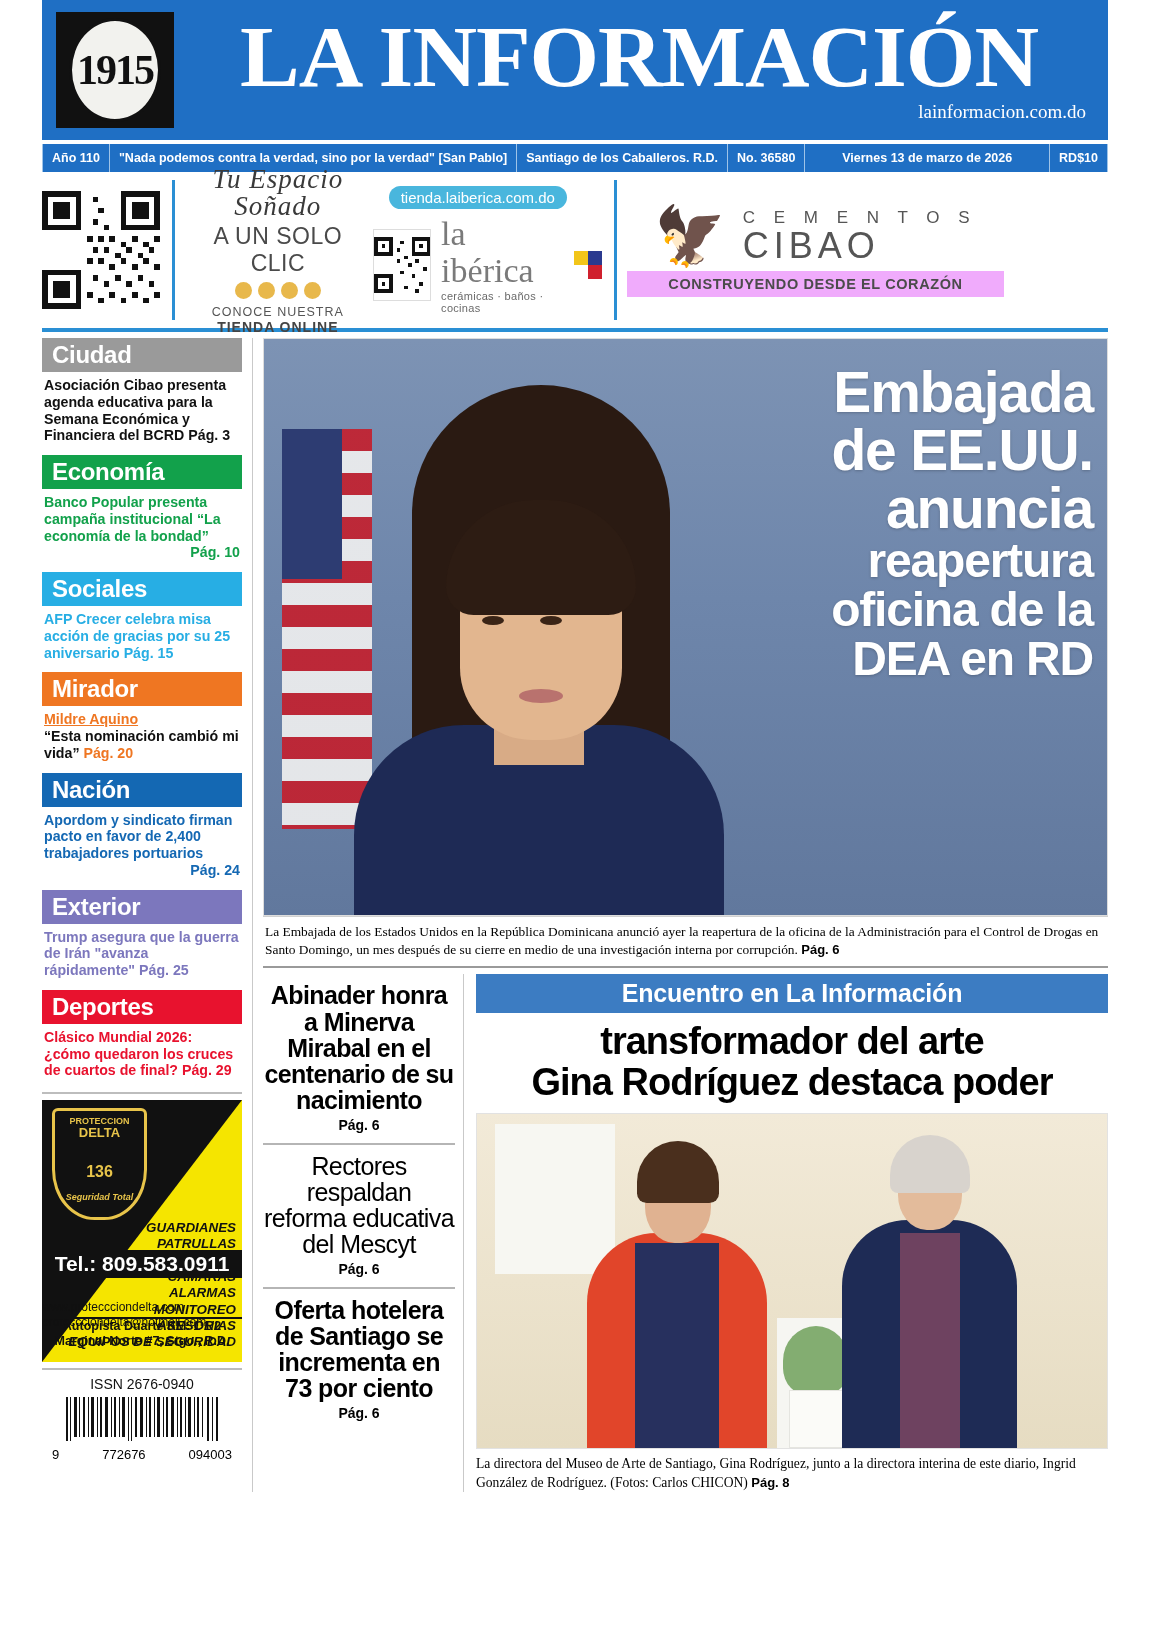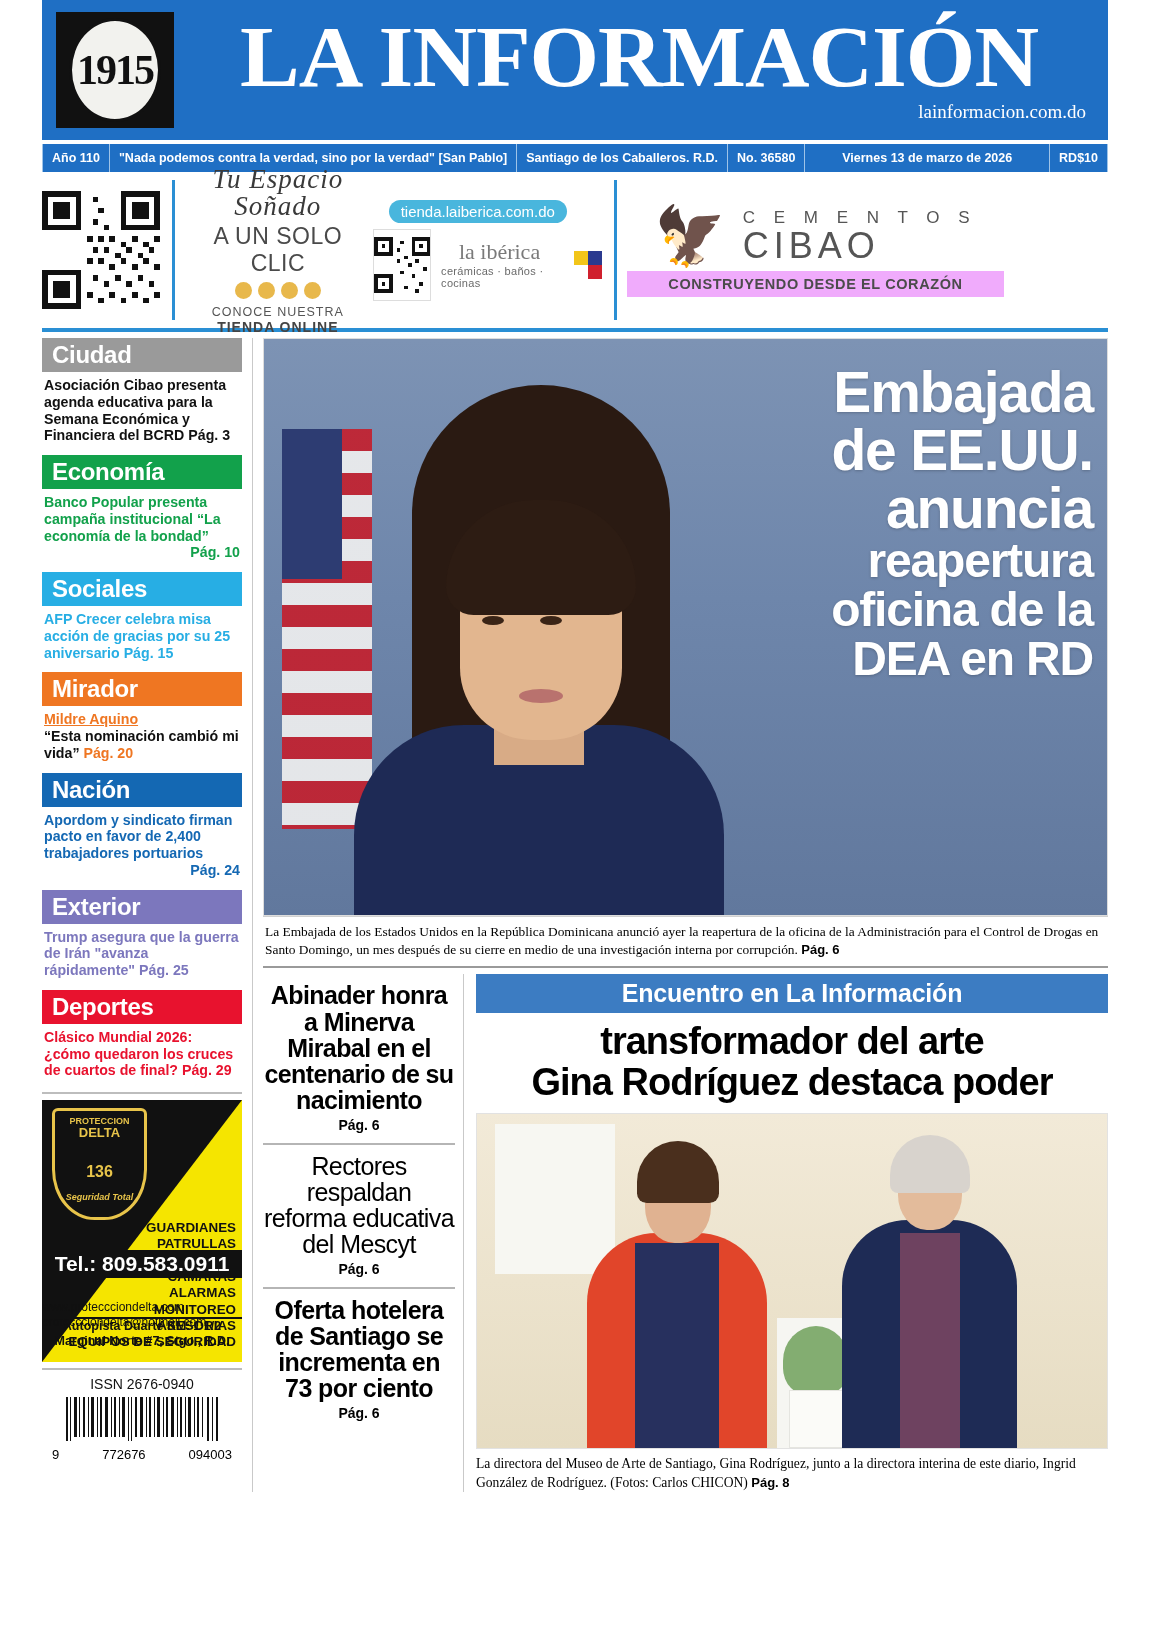--- a/index.html
+++ b/index.html
@@ -95,21 +95,21 @@
   .ib-tienda { font-size: 14px; color:#444; font-weight:bold; letter-spacing:1px;}
   .ib-right { flex:1 1 auto; padding-left:6px; }
   .ib-url {
     background:#49b6dd; color:#fff; border-radius: 12px;
     font-size: 15px; padding: 3px 12px; display:inline-block; margin-left: 16px;
     margin-bottom: 6px;
   }
   .ib-bottom { display:flex; align-items:center; gap:10px; }
   .qr-small { width: 72px; height:72px; border:1px solid #ddd; }
   .ib-brand { line-height:1.1; }
-  .ib-brand .bname { font-size:22px; color:#7a7a7a; font-family:"Liberation Serif",serif;text-align:center;}
+  .ib-brand .bname { font-size:34px; color:#7a7a7a; font-family:"Liberation Serif",serif;}
   .ib-brand .btag { font-size:11px; color:#6a6a6a; letter-spacing:.3px;}
   .ib-flag { display:inline-grid; grid-template-columns: 14px 14px; grid-template-rows: 14px 14px; margin-left:6px; vertical-align: middle;}
   .ib-flag i:nth-child(1){background:#f2c519;}
   .ib-flag i:nth-child(2){background:#2b3a8f;}
   .ib-flag i:nth-child(3){background:#fff;}
   .ib-flag i:nth-child(4){background:#d0202e;}
 
   .ad-cibao {
     width: 400px; margin-left: 12px; border-left: 3px solid #2a8fd4;
     display:flex; flex-direction:column; justify-content:center; align-items:center;
@@ -153,21 +153,21 @@
   .delta-badge {
     position:absolute; left: 10px; top: 8px; width: 95px; height: 112px;
     border: 3px solid #e8c44a; border-radius: 6px 6px 45% 45%;
     color:#e8c44a; font-size: 9px; text-align:center; padding-top: 5px; line-height:1.15;
     font-weight:bold;
   }
   .delta-badge .bnum { font-size: 16px; margin-top: 22px; }
   .delta-badge .bsig { font-style: italic; font-size: 9px; margin-top: 10px;}
   .delta-list {
     position:absolute; right: 6px; top: 120px; text-align:right;
-    color:#111; font-size: 13.4px; font-weight: bold; line-height: 1.22;
+    color:#111; font-size: 13.4px; font-weight: bold; line-height: 1.22; font-style: italic;
   }
   .delta-tel {
     position:absolute; left:0; bottom: 84px; width: 200px; background:#111; color:#fff;
     font-size: 21px; font-weight:bold; text-align:center; padding: 2px 0;
   }
   .delta-web {
     position:absolute; left:0; bottom: 32px; width:200px; text-align:left;
     font-size: 12px; color:#111; line-height:1.25;
   }
   .delta-addr {

